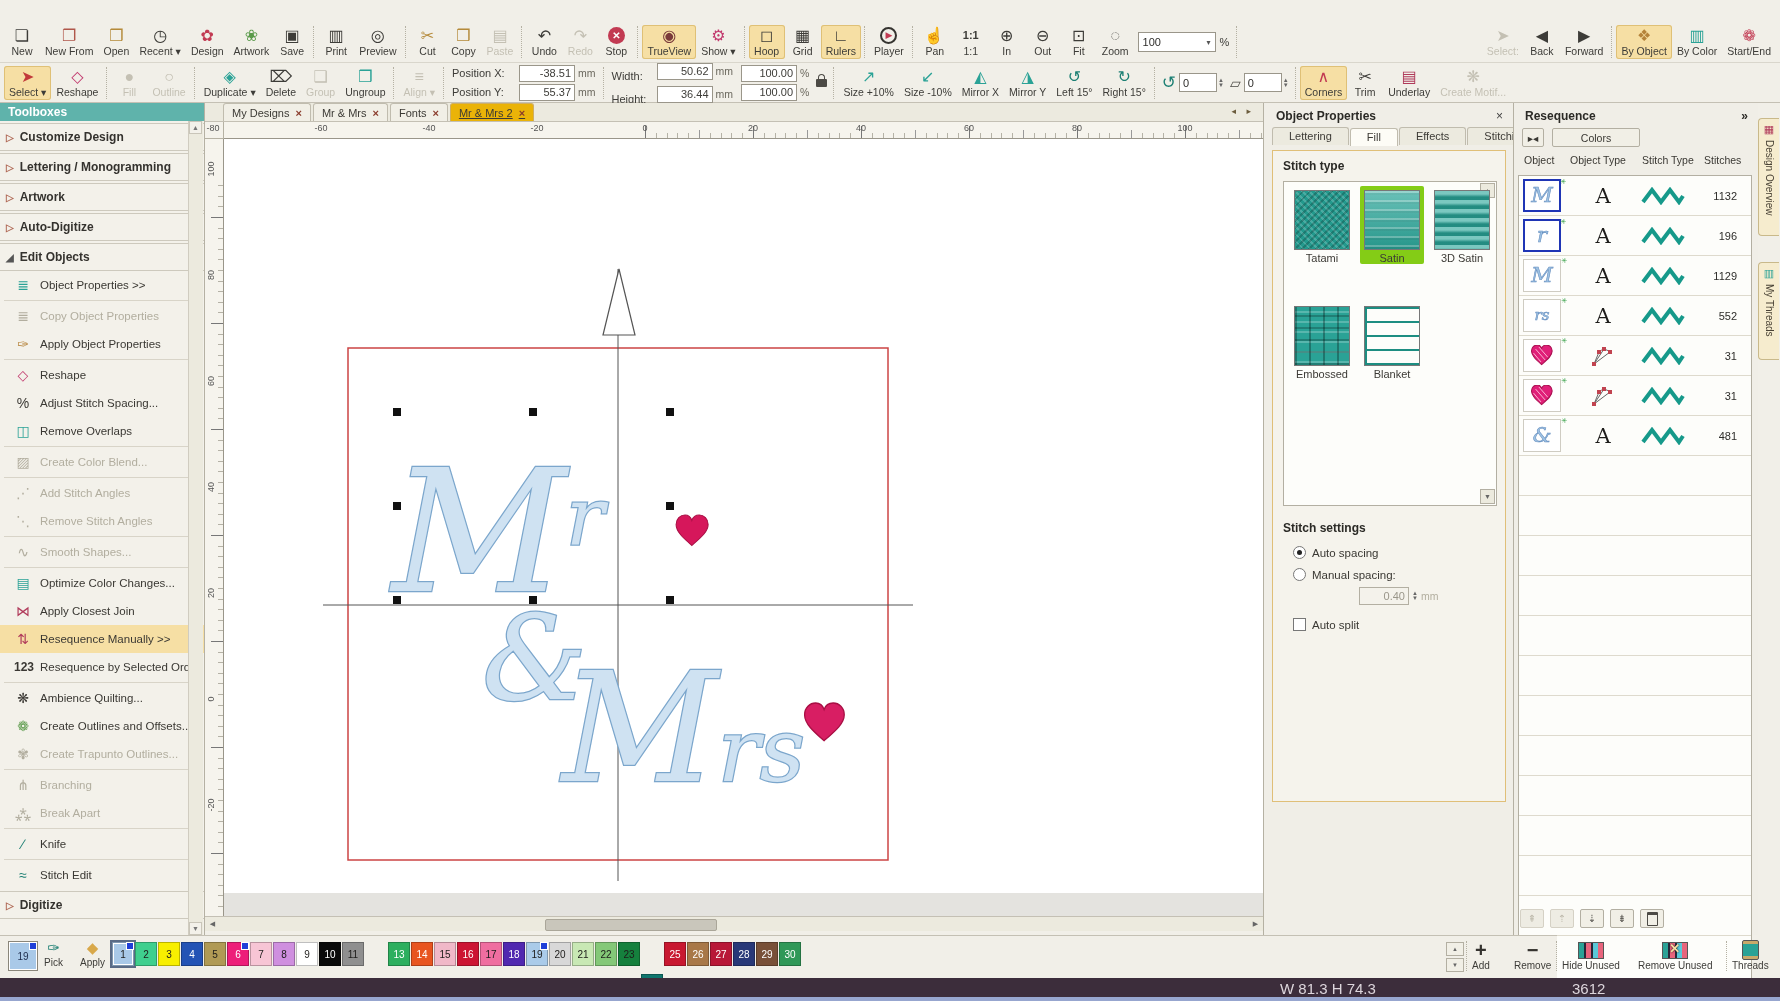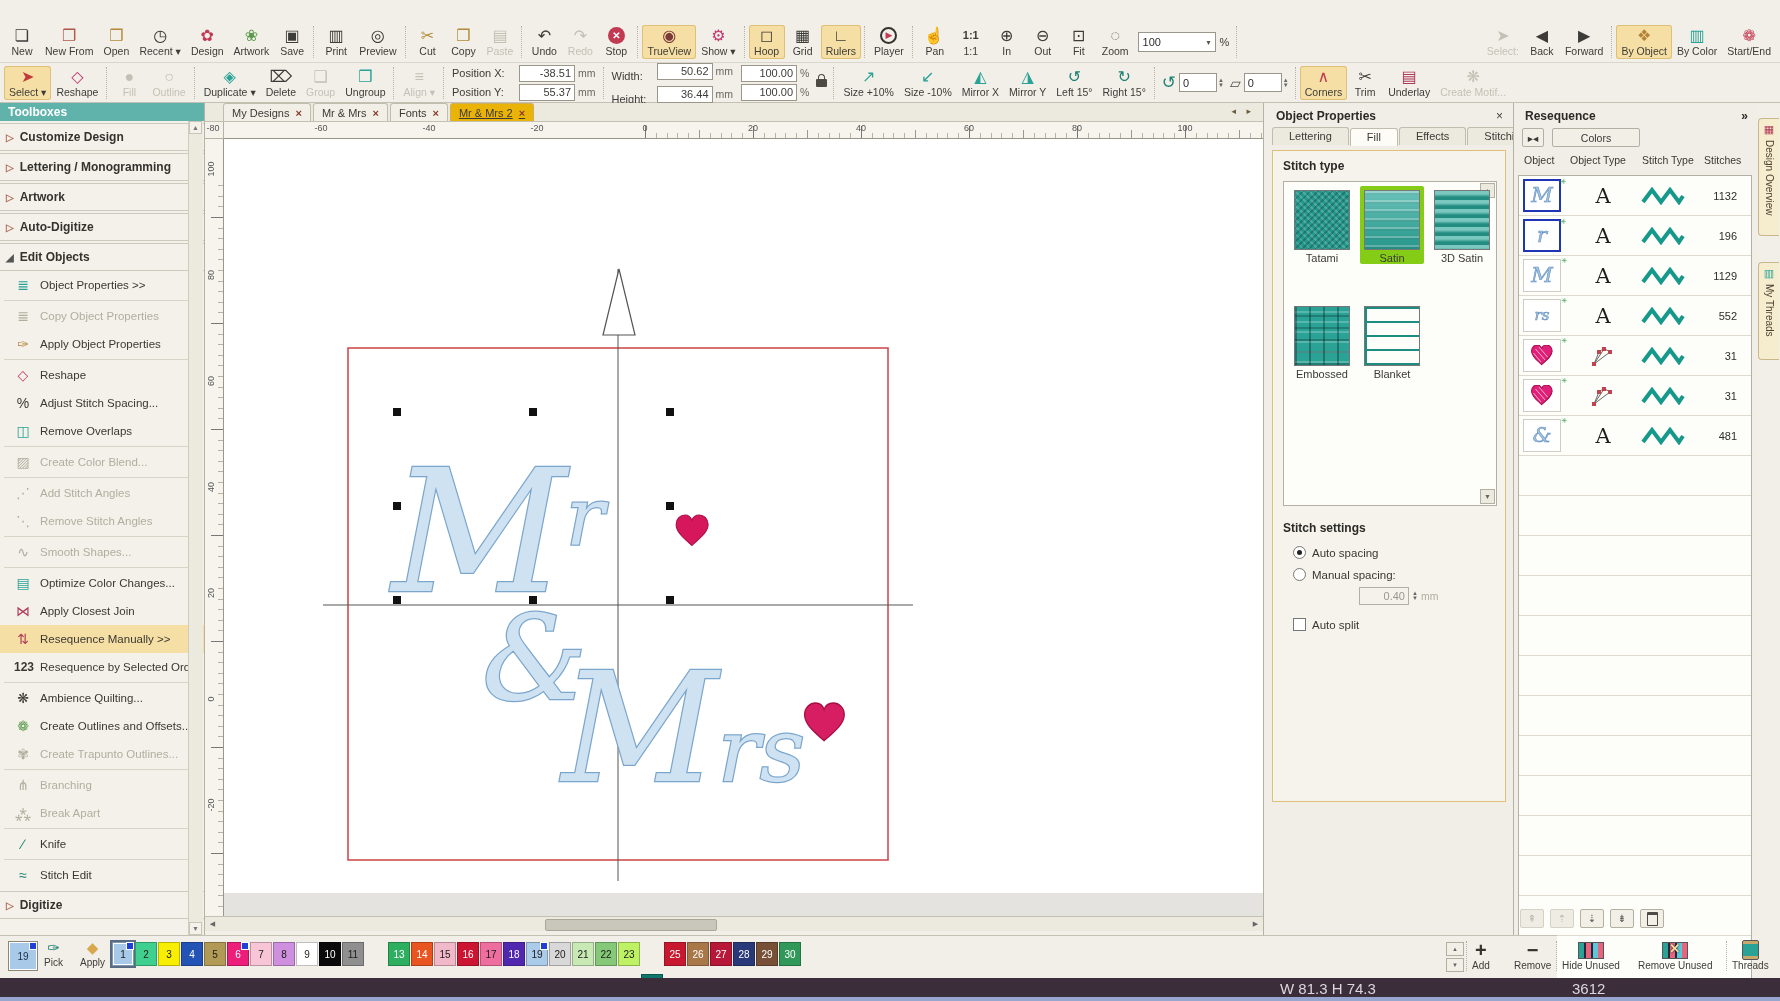--- a/index.html
+++ b/index.html
@@ -919,21 +919,21 @@
         <div class="sw-item" style="background: rgb(45, 175, 95); color: rgb(255, 255, 255);">13</div>
         <div class="sw-item" style="background: rgb(232, 85, 32); color: rgb(255, 255, 255);">14</div>
         <div class="sw-item" style="background: rgb(240, 184, 200); color: rgb(29, 28, 26);">15</div>
         <div class="sw-item" style="background: rgb(204, 20, 51); color: rgb(255, 255, 255);">16</div>
         <div class="sw-item" style="background: rgb(239, 110, 160); color: rgb(29, 28, 26);">17</div>
         <div class="sw-item" style="background: rgb(80, 40, 176); color: rgb(255, 255, 255);">18</div>
         <div class="sw-item" style="background: rgb(170, 203, 233); color: rgb(29, 28, 26);">19<span class="ubadge"></span></div>
         <div class="sw-item" style="background: rgb(216, 216, 216); color: rgb(29, 28, 26);">20</div>
         <div class="sw-item" style="background: rgb(200, 232, 180); color: rgb(29, 28, 26);">21</div>
         <div class="sw-item" style="background: rgb(132, 200, 120); color: rgb(29, 28, 26);">22</div>
-        <div class="sw-item" style="background: #bef264; color: rgb(29, 28, 26);">23</div>
+        <div class="sw-item" style="background: #15803d; color: rgb(29, 28, 26);">23</div>
         <div class="sw-item" style="background: #0f766e; color: rgb(29, 28, 26); margin-top: 32px;">24</div>
         <div class="sw-item" style="background: rgb(200, 24, 48); color: rgb(255, 255, 255);">25</div>
         <div class="sw-item" style="background: rgb(168, 120, 72); color: rgb(255, 255, 255);">26</div>
         <div class="sw-item" style="background: rgb(184, 24, 56); color: rgb(255, 255, 255);">27</div>
         <div class="sw-item" style="background: rgb(40, 56, 120); color: rgb(255, 255, 255);">28</div>
         <div class="sw-item" style="background: rgb(120, 80, 56); color: rgb(255, 255, 255);">29</div>
         <div class="sw-item" style="background: rgb(48, 152, 88); color: rgb(255, 255, 255);">30</div>
       </div>
     <div id="pal-spin">
       <span class="sb">▲</span>

